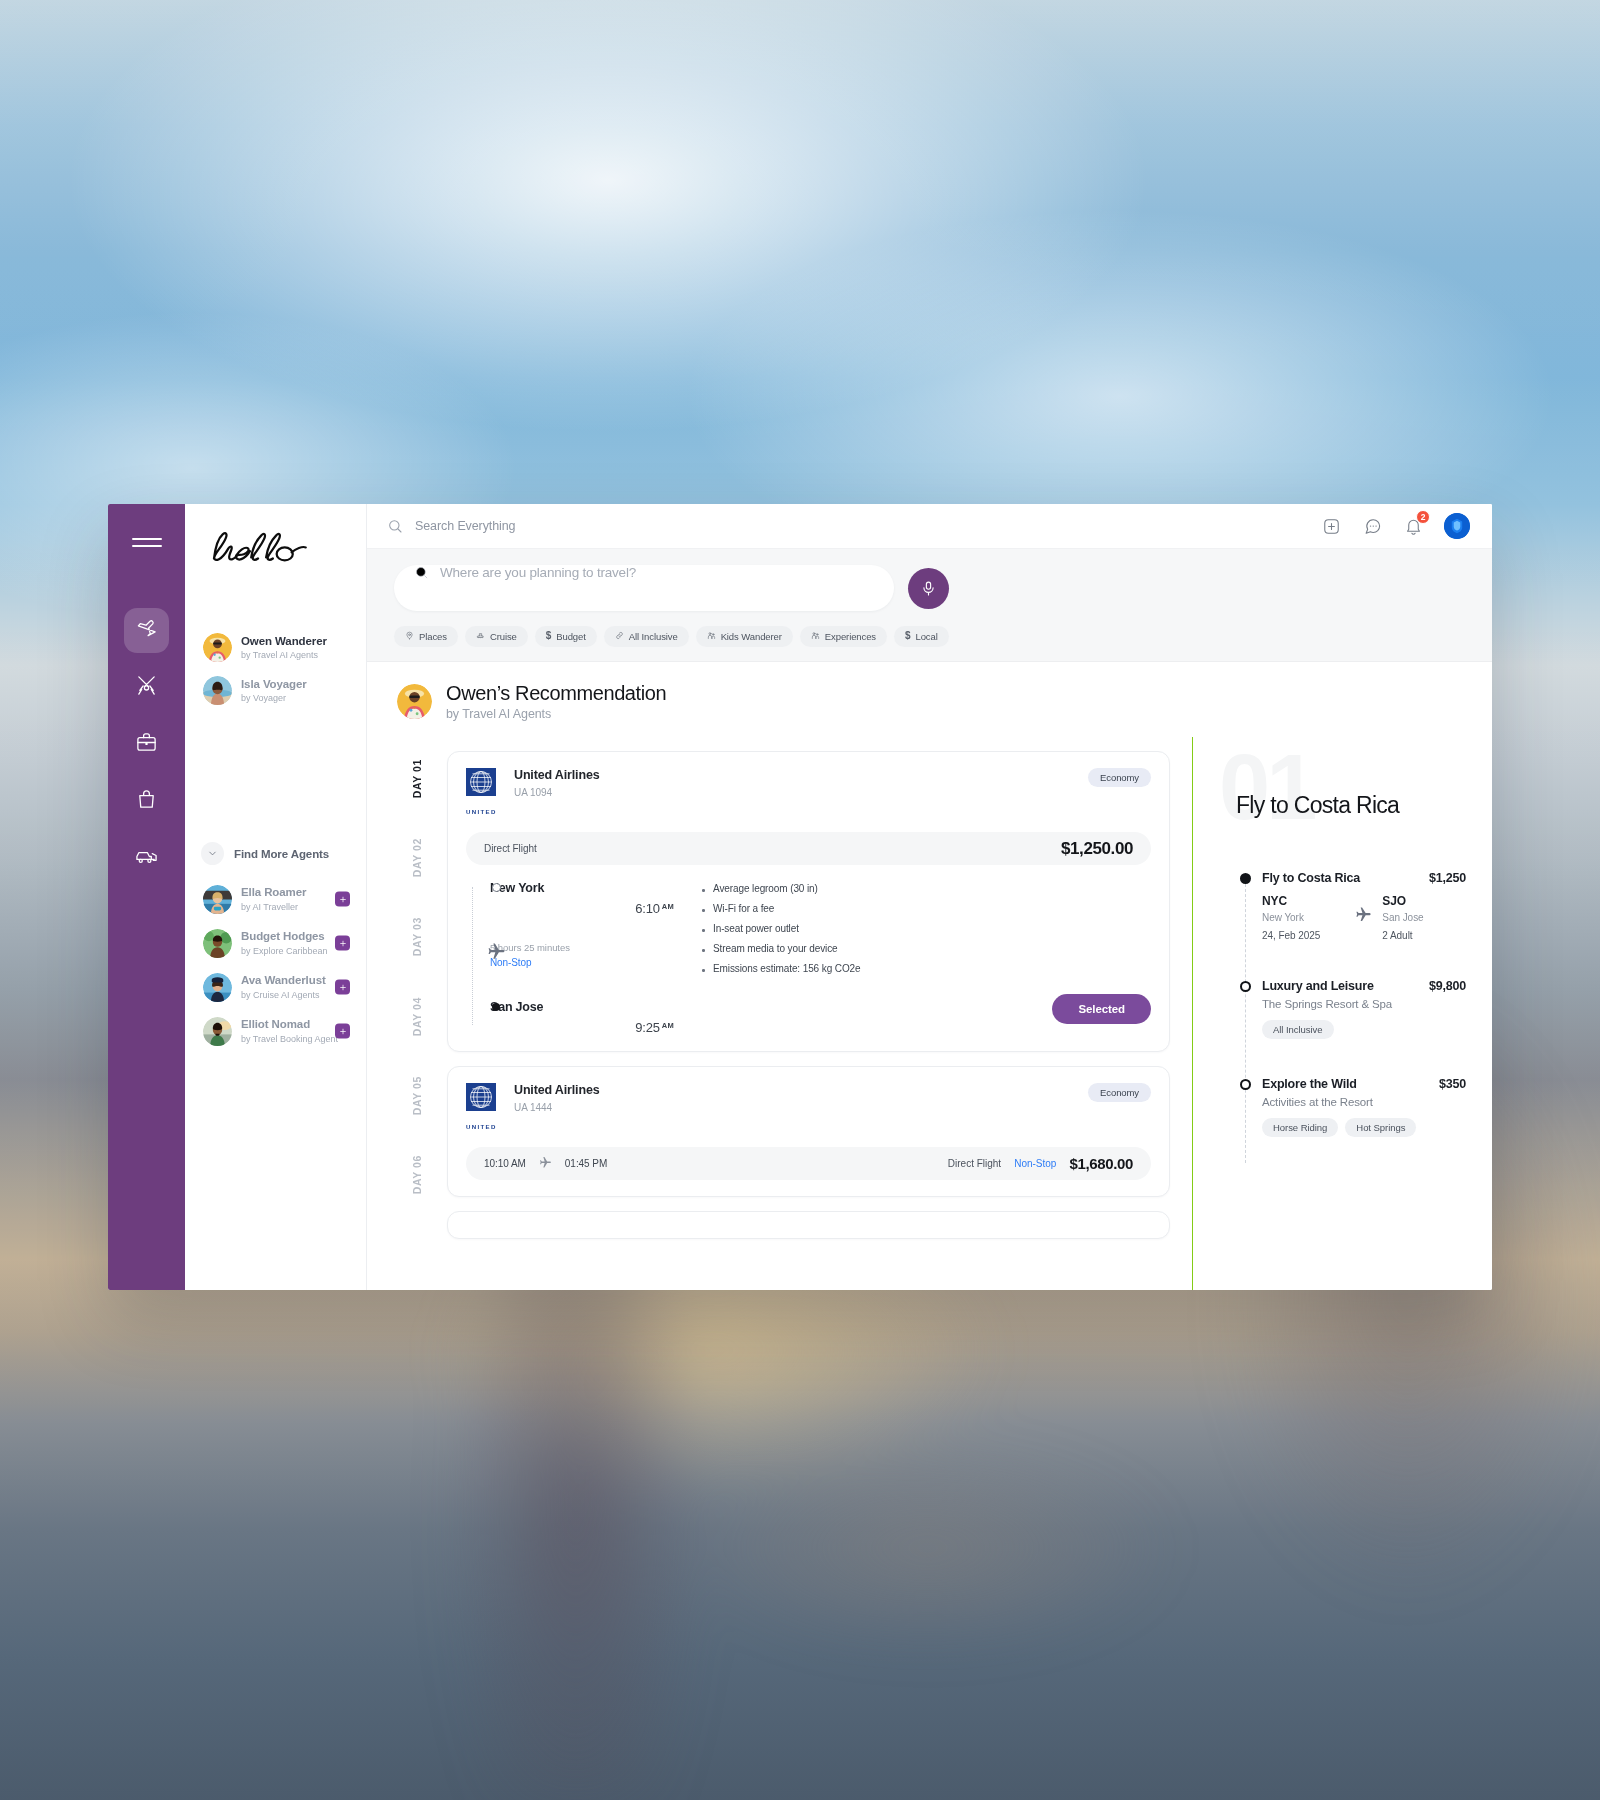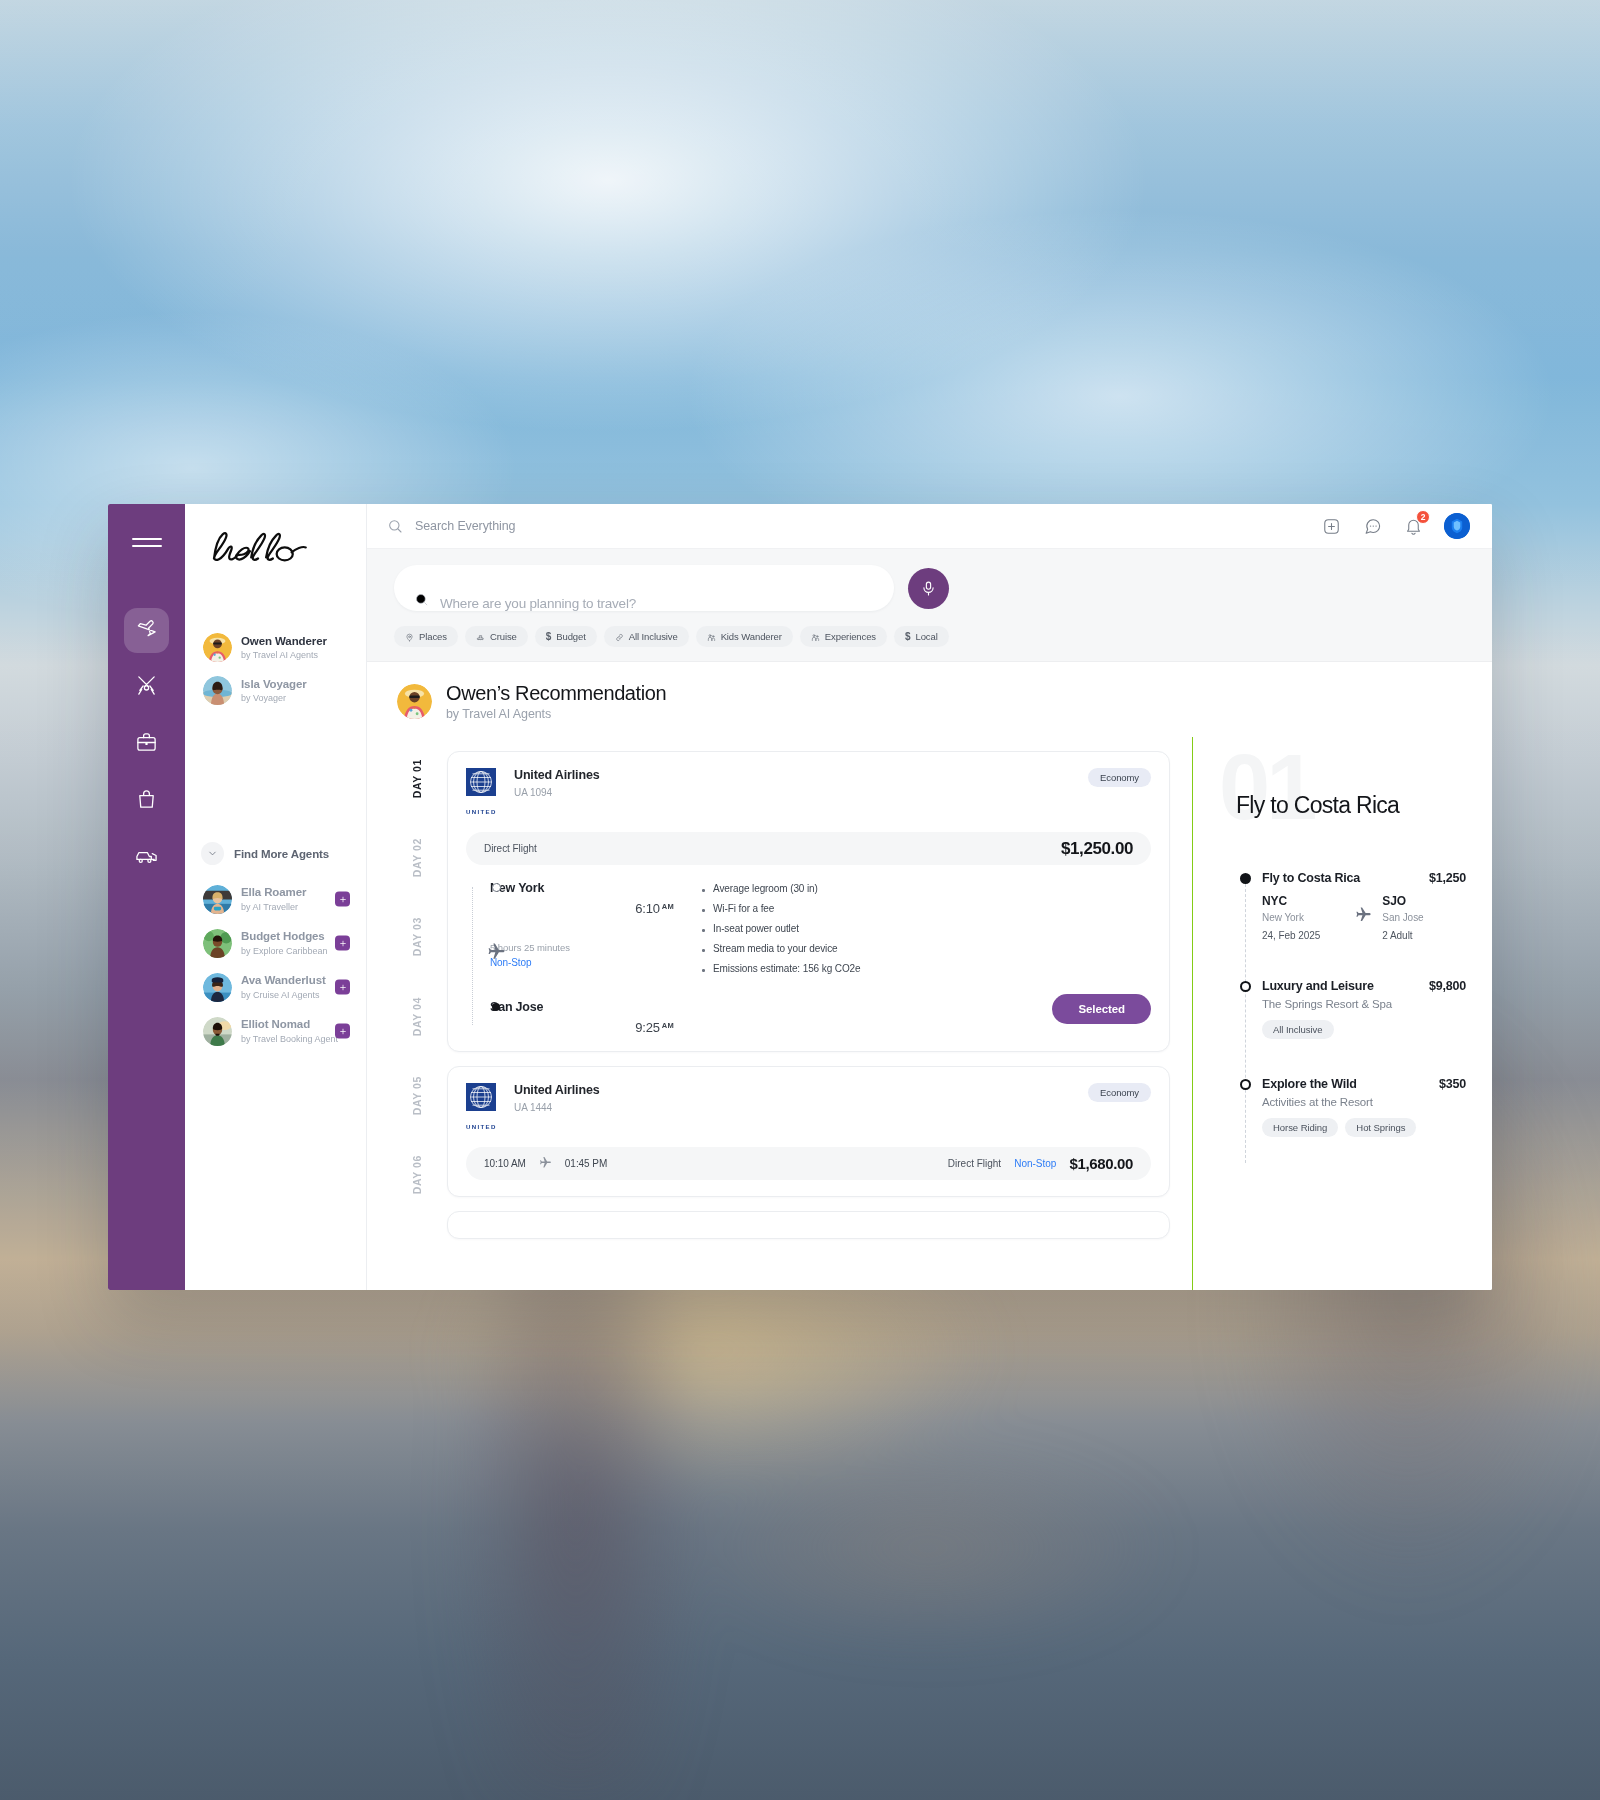--- a/index.html
+++ b/index.html
@@ -164,38 +164,38 @@
 
   
   .search-strip{
     background:#f6f7f8; flex:none;
     padding: 16px 22px 14px 27px;
     border-bottom:1px solid #edeef0;
   }
   .search-row{ display:flex; align-items:center; gap: 14px; }
   .search-box{
     width: 500px; height: 46px; background:#fff; border-radius:26px;
-    display:flex; align-items:flex-end; padding: 0 20px;
+    display:flex; align-items:flex-start; padding: 0 20px;
     box-shadow: 0 1px 3px rgba(25,35,55,0.05);
   }
   .search-box .s-ic svg{ width:15px;height:15px;stroke:#b0b6bf; }
   .search-box input{
     border:none;outline:none;background:transparent;font-family:inherit;
     font-size:13.5px;color:#4a515d;margin-left:11px;flex:1;letter-spacing:-0.2px;
   }
   .search-box input::placeholder{ color:#a6acb6; }
   .mic{
     width:41px;height:41px;border-radius:50%;background:#6d3d7e;
     display:flex;align-items:center;justify-content:center;cursor:pointer;flex:none;
   }
   .mic svg{ width:17px;height:17px;stroke:#fff;fill:none;stroke-width:1.6;stroke-linecap:round;stroke-linejoin:round; }
 
   .chips{ display:flex; gap:7px; margin-top:15px; flex-wrap:nowrap; }
   .chip{
-    display:flex;align-items:flex-end;gap:5px;
+    display:flex;align-items:flex-start;gap:5px;
     background:#eef0f2;border-radius:14px;padding:5px 11px;
     font-size:9.5px;color:#4d545f;cursor:pointer;white-space:nowrap;letter-spacing:-0.1px;
   }
   .chip svg{ width:9px;height:9px;stroke:#5a616b;fill:none;stroke-width:1.5;stroke-linecap:round;stroke-linejoin:round; }
   .chip .dollar{ font-size:10px; font-weight:600; color:#5a616b; line-height:1; }
 
   
   .rec-head{
     display:flex;align-items:center;gap:14px;
     padding: 20px 0 16px 30px; flex:none;

